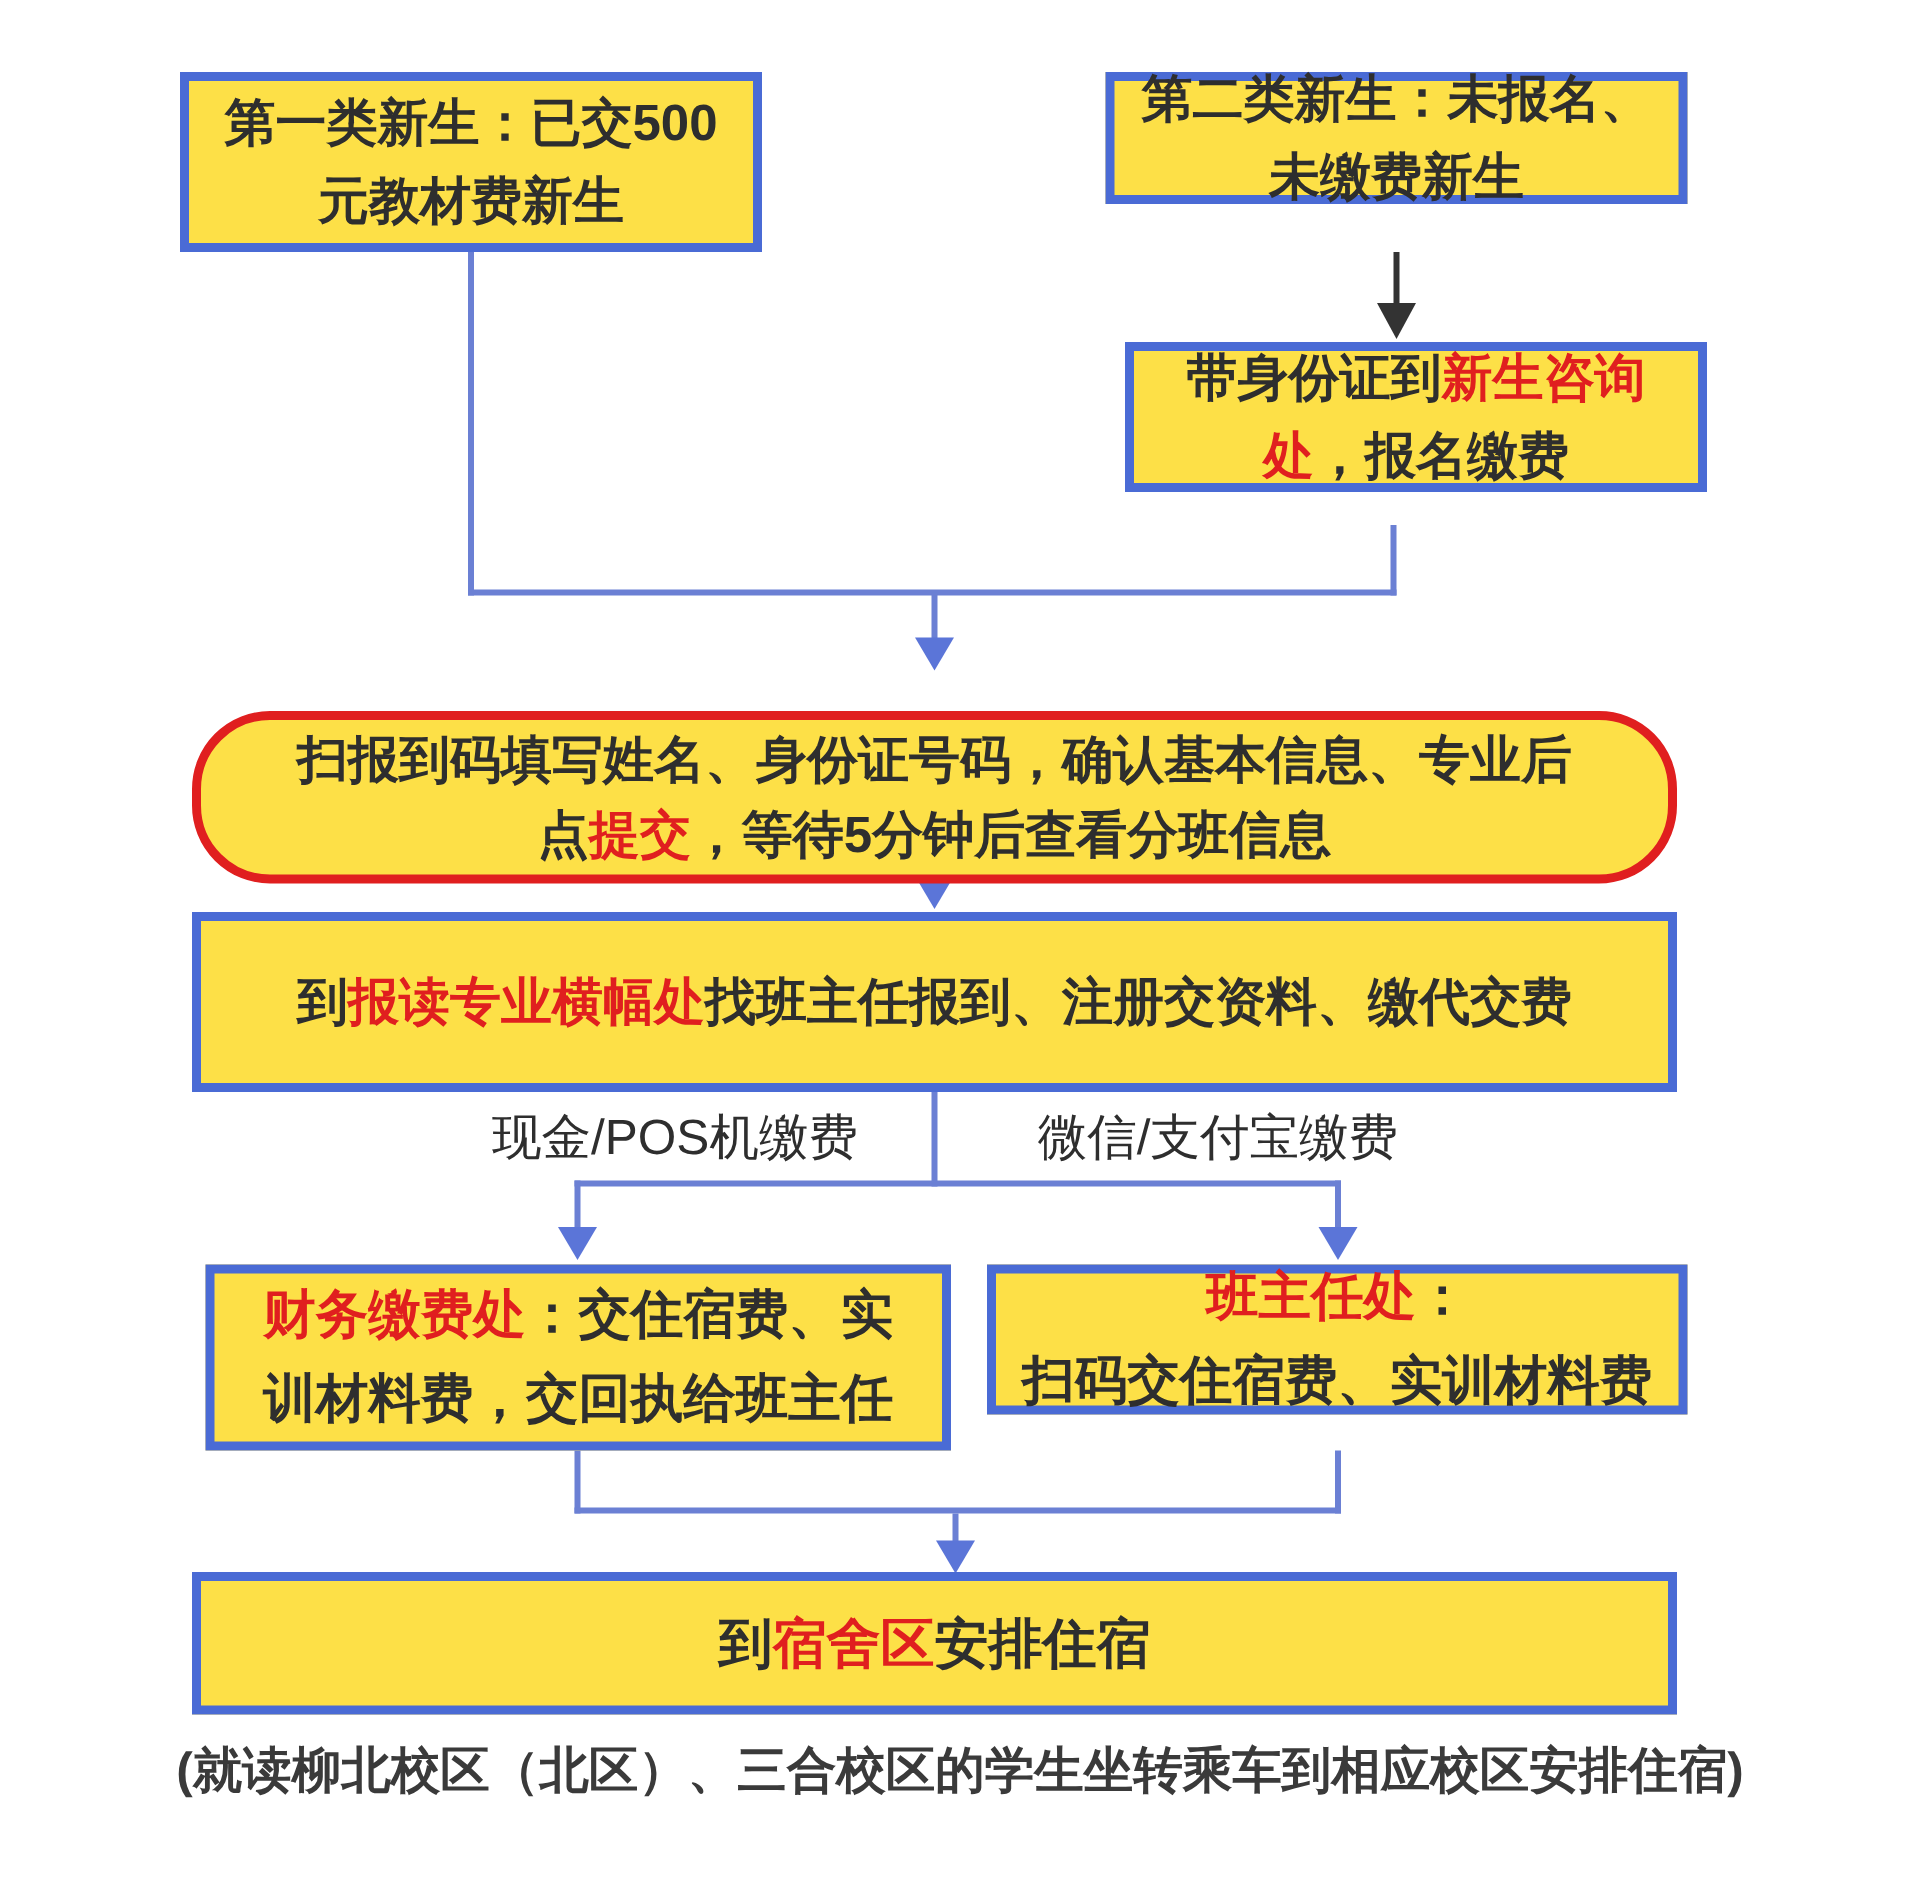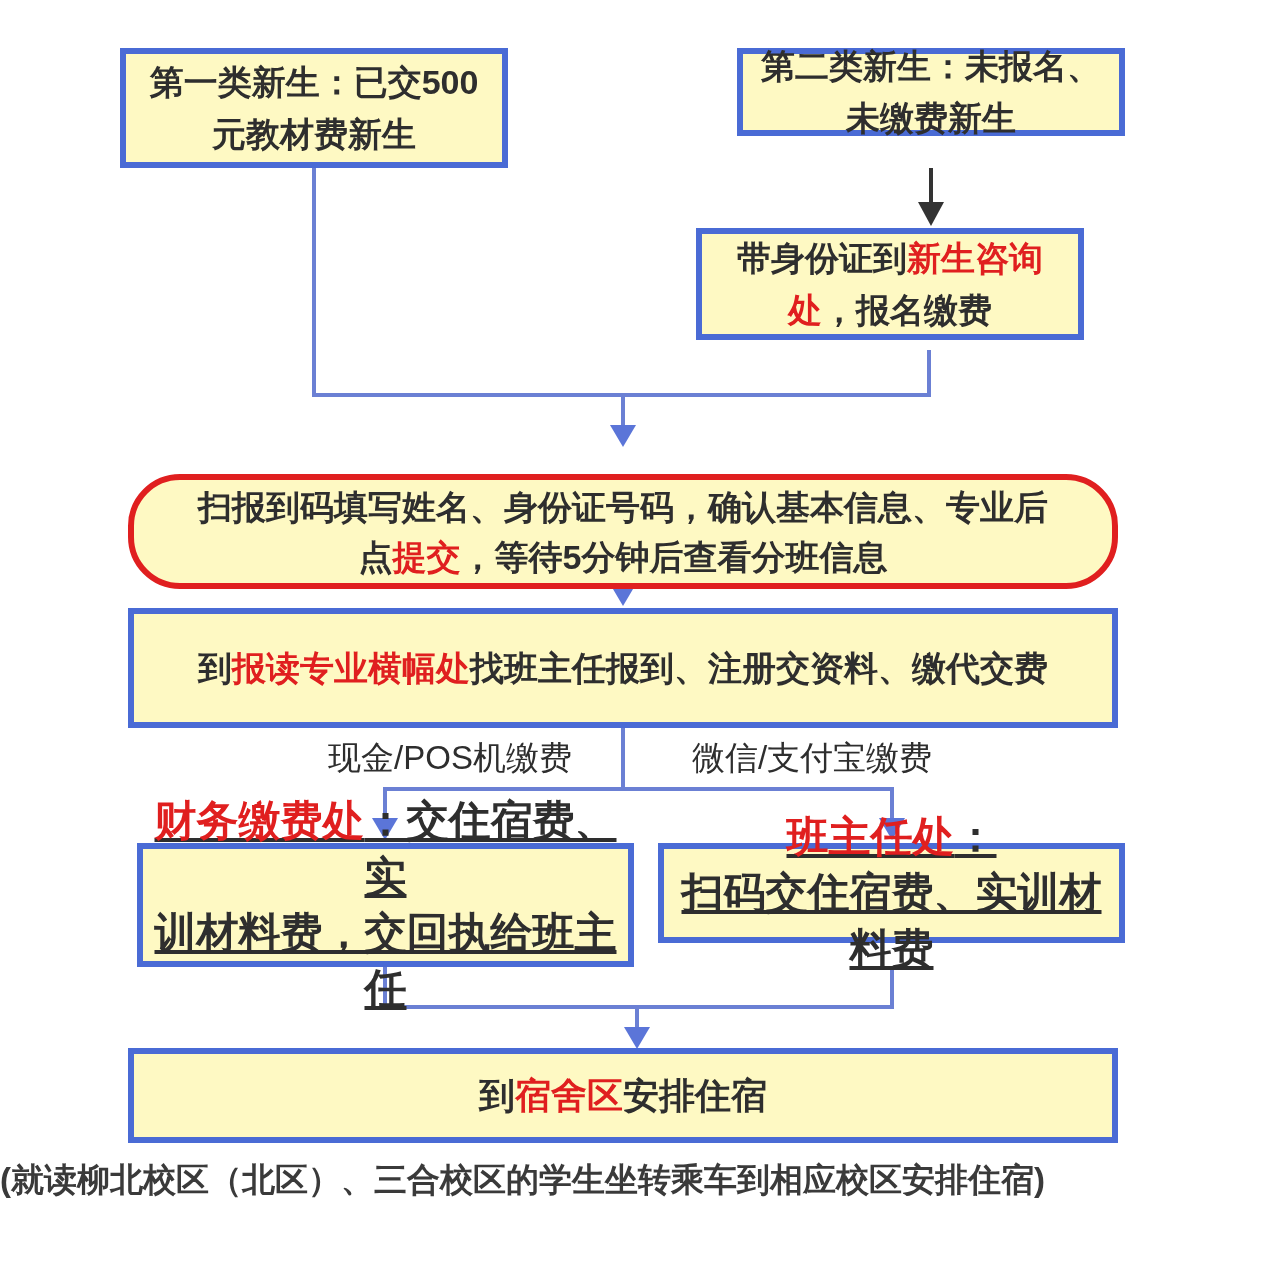--- a/index.html
+++ b/index.html
@@ -15,21 +15,21 @@
     position:relative;
     width:1280px;
     height:1262px;
     background:#ffffff;
     font-family:"Liberation Sans","DejaVu Sans",sans-serif;
     overflow:hidden;
   }
   .node{
     position:absolute;
     box-sizing:border-box;
-    background:#fef9c3;
+    background:#fde047;
     border:6px solid var(--box_border_blue,#4a6bd5);
     display:flex;
     align-items:center;
     justify-content:center;
     text-align:center;
   }
   .node.red-round{
     border:6px solid var(--red,#e01f1f);
     border-radius:52px;
     margin-top:27px;
@@ -37,21 +37,21 @@
   .node-text{
     width:100%;
     font-weight:bold;
     color:var(--text_black,#2e2e2e);
     font-size:34px;
     line-height:52px;
   }
   .node-text .red{color:var(--red,#e01f1f);}
   .small-lh .node-text{line-height:50px;}
   .big-text .node-text{font-size:36px;}
-  .box56 .node-text{font-size:42px;line-height:56px;text-decoration:underline;}
+  .box56 .node-text{font-size:35px;line-height:56px;}
   .conn{
     position:absolute;
     background:var(--connector_blue,#6b80d4);
   }
   .conn.black{background:var(--arrow_black,#333333);}
   .arrowhead{
     position:absolute;
     width:0;height:0;
     border-left:13px solid transparent;
     border-right:13px solid transparent;
@@ -66,21 +66,21 @@
     text-align:center;
     font-weight:normal;
     font-size:33px;
     color:var(--text_black,#2e2e2e);
     white-space:nowrap;
   }
   .caption{
     position:absolute;
     left:0;
     width:1280px;
-    text-align:left;
+    text-align:center;
     font-weight:bold;
     font-size:33px;
     color:#3a3a3a;
     white-space:nowrap;
   }
 </style>
 </head>
 <body>
 
 <div class="canvas">
@@ -116,21 +116,21 @@
       </div>
   </div>
 
   <div class="node" style="left:737px;top:48px;width:388px;height:88px">
     <div class="node-text">
         <div class="line"><span>第二类新生：未报名、</span></div>
         <div class="line"><span>未缴费新生</span></div>
       </div>
   </div>
 
-  <div class="node" style="left:696px;top:228px;width:388px;height:112px">
+  <div class="node" style="left:750px;top:228px;width:388px;height:100px">
     <div class="node-text">
         <div class="line"><span>带身份证到</span><span class="red">新生咨询</span></div>
         <div class="line"><span class="red">处</span><span>，报名缴费</span></div>
       </div>
   </div>
 
   <div class="node red-round small-lh" style="left:128px;top:447px;width:990px;height:115px">
     <div class="node-text">
         <div class="line"><span>扫报到码填写姓名、身份证号码，确认基本信息、专业后</span></div>
         <div class="line"><span>点</span><span class="red">提交</span><span>，等待5分钟后查看分班信息</span></div>

